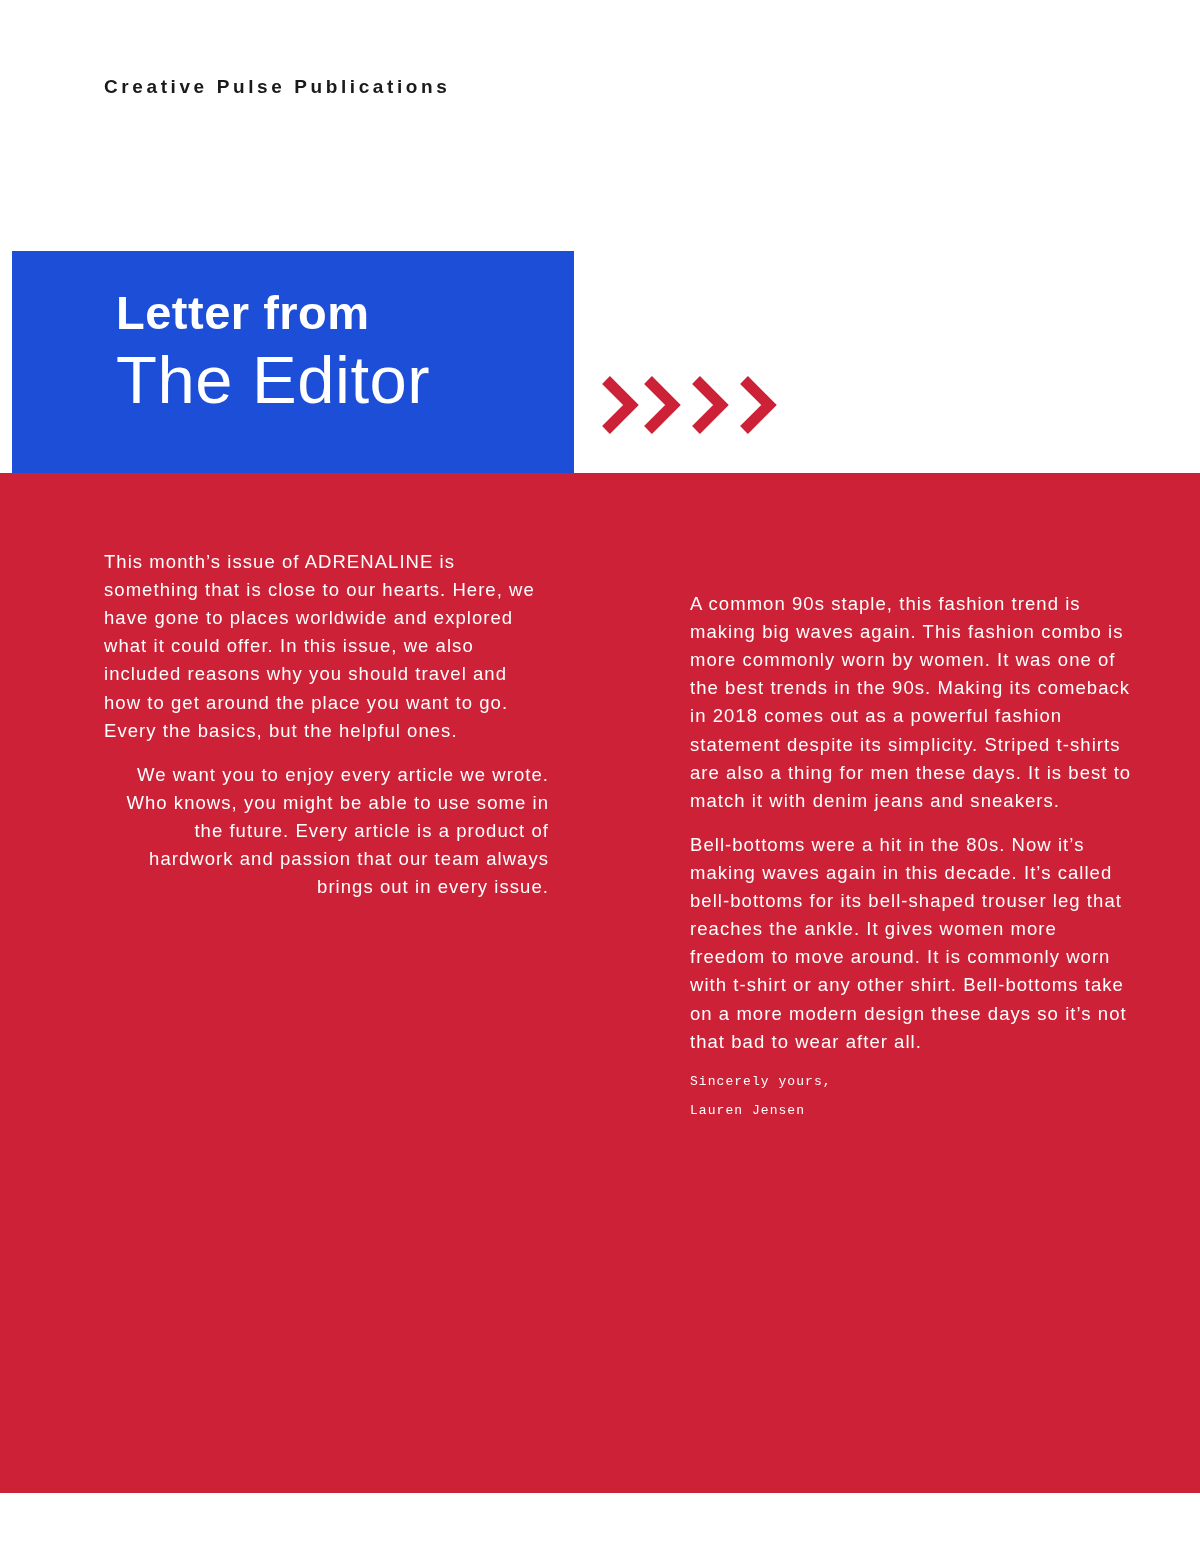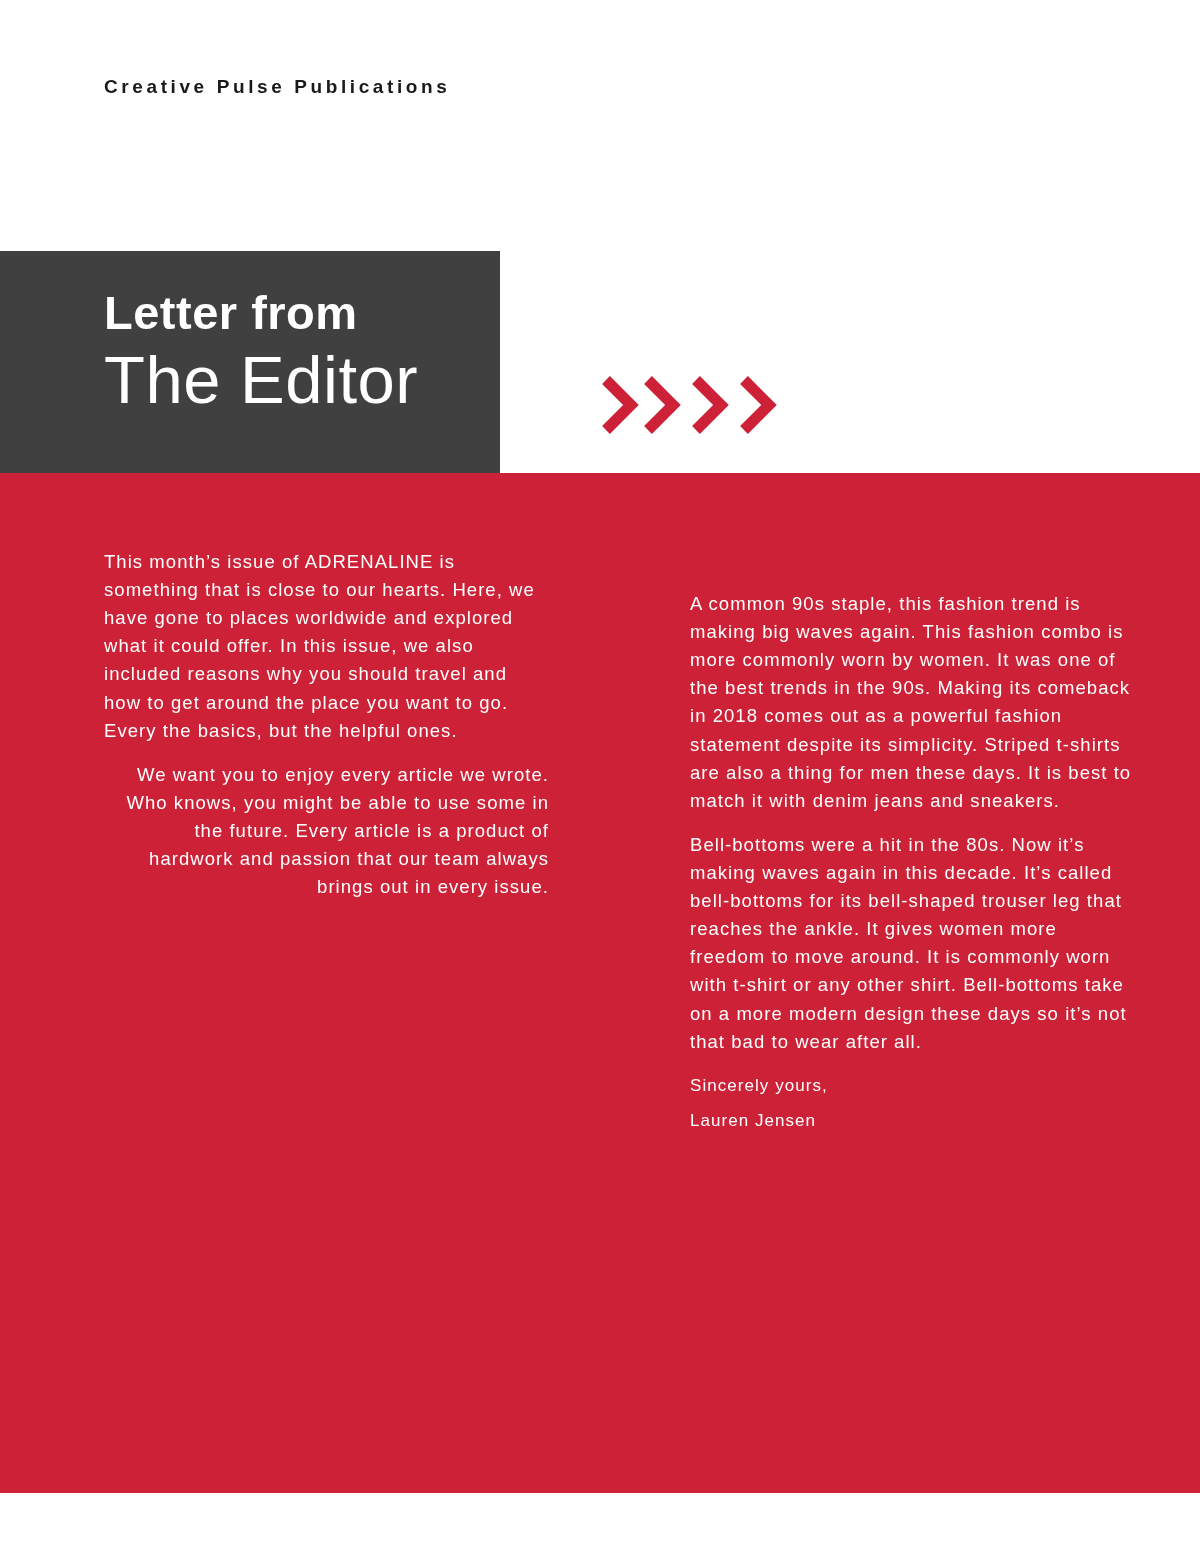--- a/index.html
+++ b/index.html
@@ -24,24 +24,24 @@
     font-weight: 700;
     letter-spacing: 3.6px;
     color: #1a1a1a;
     white-space: nowrap;
   }
 
   
   .title-block {
     position: absolute;
     top: 251px;
-    left: 0;
-    width: 500px;
+    left: 12px;
+    width: 562px;
     height: 222px;
-    background: #404040;
+    background: #1d4ed8;
   }
   .title-line1 {
     position: absolute;
     top: 38px;
     left: 104px;
     font-size: 47px;
     font-weight: 700;
     color: #ffffff;
     letter-spacing: 0.5px;
     line-height: 1;
@@ -95,24 +95,25 @@
     color: #ffffff;
     font-size: 18.5px;
     line-height: 1.52;
     letter-spacing: 1.05px;
     margin: 0 0 16px 0;
   }
   .para:last-child { margin-bottom: 0; text-align: right; }
 
   .signoff {
     color: #ffffff;
-    font-size: 17px;
+    font-size: 13px;
     line-height: 1.6;
     letter-spacing: 1.05px;
     margin: 0 0 8px 0;
+    font-family: Liberation Mono, monospace;
   }
 </style>
 </head>
 <body>
 
 <div>
 
   <div class="masthead">Creative Pulse Publications</div>
 
   <div class="title-block">

